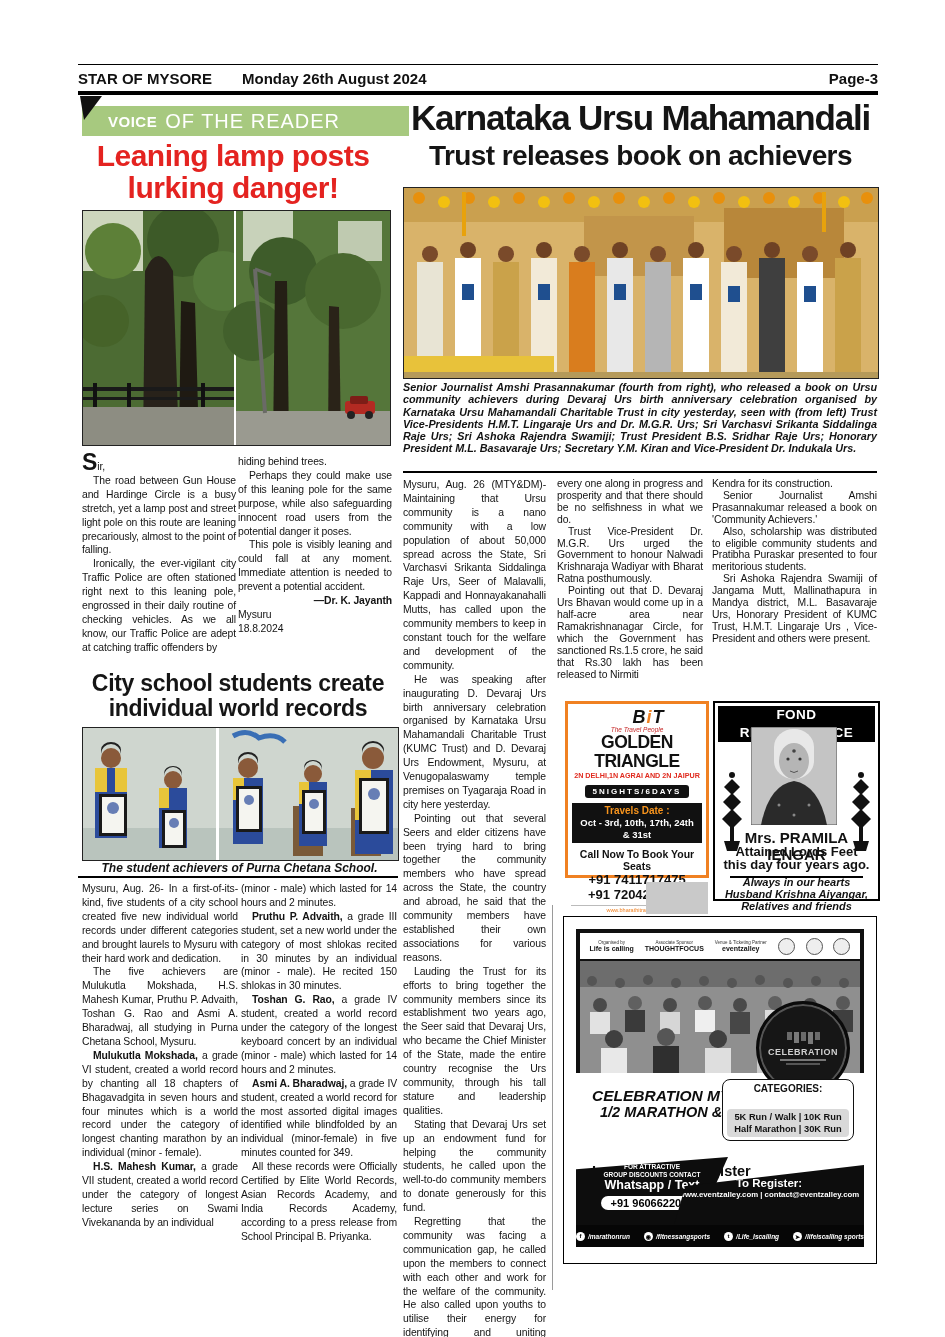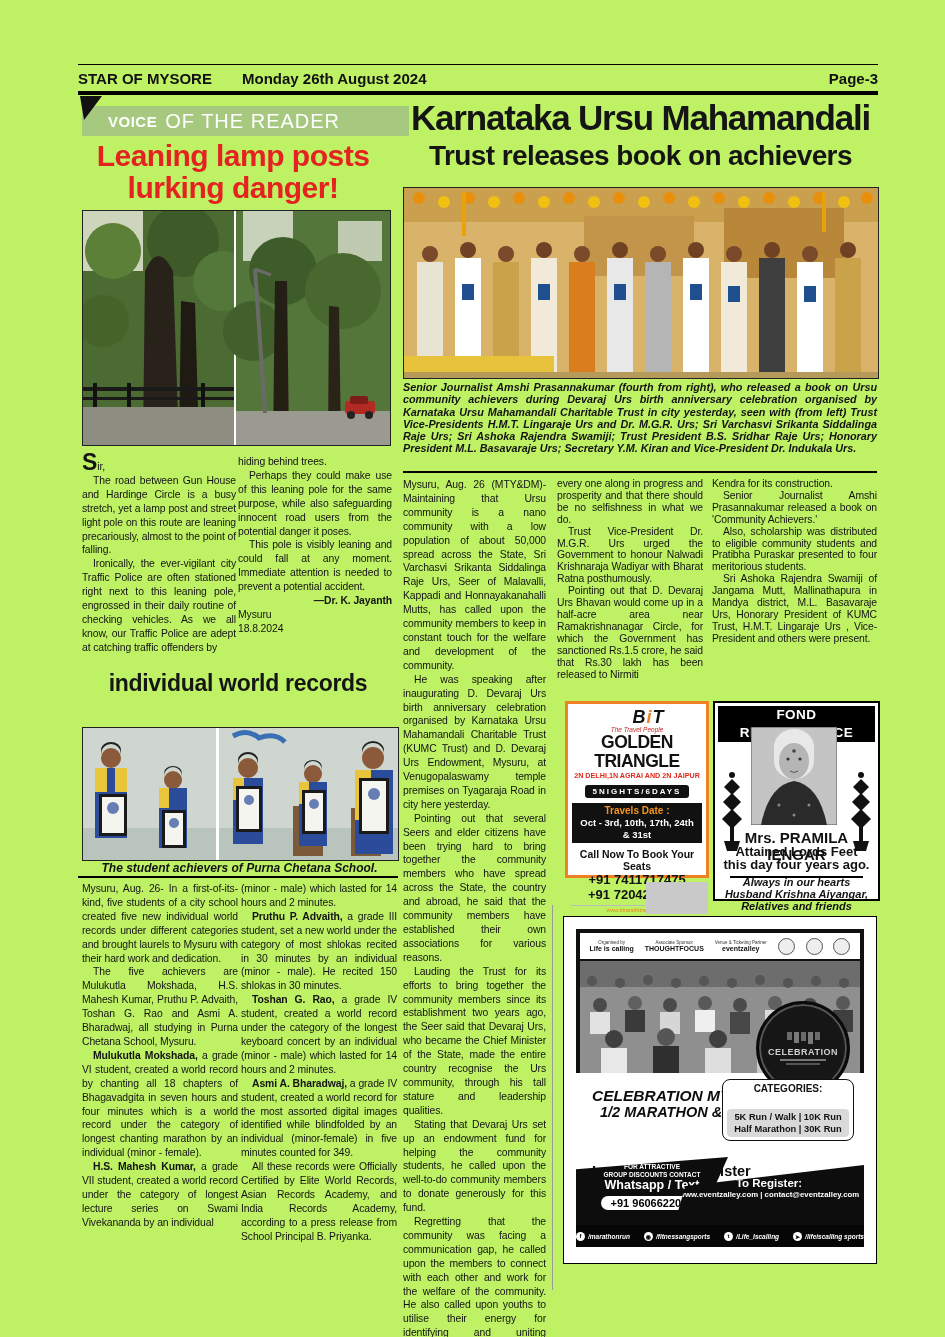--- a/index.html
+++ b/index.html
@@ -1,16 +1,16 @@
 <!DOCTYPE html>
 <html><head>
 <meta charset="utf-8">
 <style>
   html,body{margin:0;padding:0;background:#e9e9e9;}
-  #page{position:relative;width:945px;height:1337px;background:#bef264;margin:0 auto;
+  #page{position:relative;width:945px;height:1337px;background:#ffffff;margin:0 auto;
         font-family:"Liberation Sans",sans-serif;color:#111;overflow:hidden;}
   .abs{position:absolute;}
   .rule{background:#000;}
   
   .mast{font-size:15px;font-weight:bold;color:#111;}
   
   .banner{background:#a7c97f;display:flex;align-items:center;padding-left:26px;}
   .banner .v{color:#fff;font-weight:bold;font-size:15px;letter-spacing:0.5px;margin-right:8px;}
   .banner .r{color:#fff;font-weight:400;font-size:20px;letter-spacing:1px;}
   .headline-red{color:#e42320;font-weight:bold;font-size:30px;line-height:32px;text-align:center;letter-spacing:-0.5px;}
@@ -267,20 +267,21 @@
       <p class="para">Pointing out that D. Devaraj Urs Bhavan would come up in a half-acre area near Ramakrishnanagar Circle, for which the Government has sanctioned Rs.1.5 crore, he said that Rs.30 lakh has been released to Nirmiti</p>
     </div>
   <div class="abs body tight" style="left:712px;top:478px;width:165px;height:220px;">
       <p class="para ni">Kendra for its construction.</p>
       <p class="para">Senior Journalist Amshi Prasannakumar released a book on 'Community Achievers.'</p>
       <p class="para">Also, scholarship was distributed to eligible community students and Pratibha Puraskar presented to four meritorious students.</p>
       <p class="para">Sri Ashoka Rajendra Swamiji of Jangama Mutt, Mallinathapura in Mandya district, M.L. Basavaraje Urs, Honorary President of KUMC Trust, H.M.T. Lingaraje Urs , Vice-President and others were present.</p>
     </div>
 
   <div class="abs headline-school" style="left:78px;top:671px;width:320px;">
+    <div>City school students create</div>
     <div>individual world records</div>
   </div>
   <div class="abs photo" style="left:82px;top:727px;width:315px;height:132px;">
     <svg width="315" height="132" viewBox="0 0 315 132">
       <rect width="315" height="132" fill="#cfd6cf"></rect>
       <rect x="0" y="100" width="315" height="32" fill="#b9c4bd"></rect>
       <path d="M150 8 q14 -8 26 2 q16 -6 26 4" stroke="#3a6fb5" stroke-width="5" fill="none"></path>
       <rect x="210" y="78" width="30" height="50" fill="#7a5a38"></rect>
         <rect x="268" y="80" width="30" height="48" fill="#7a5a38"></rect>
       <g>

